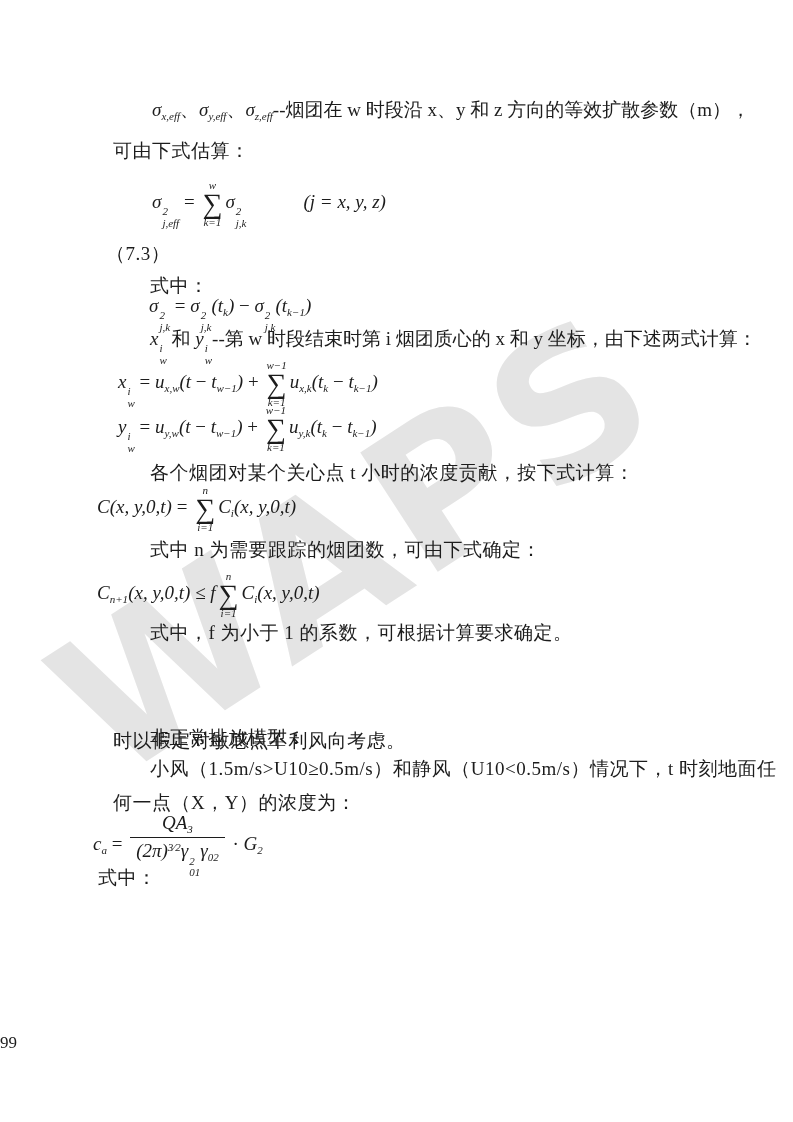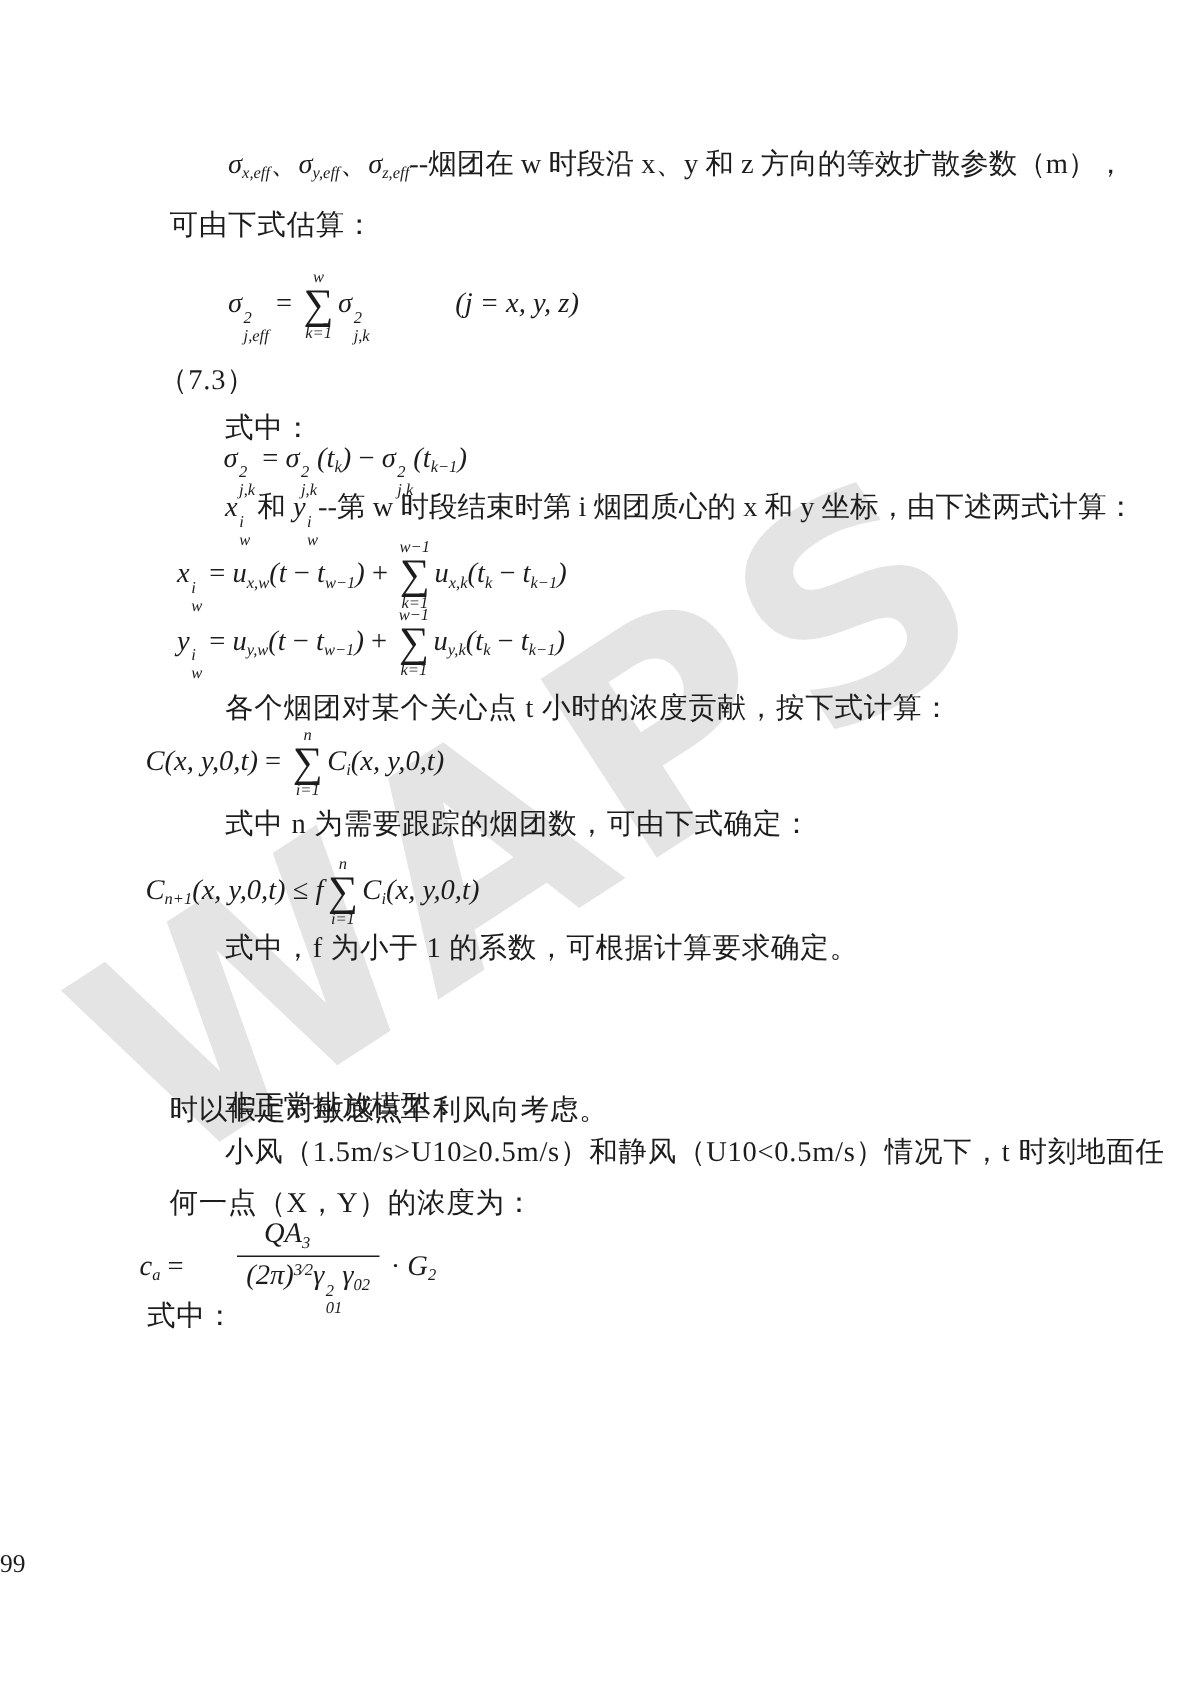--- a/index.html
+++ b/index.html
@@ -30,21 +30,21 @@
     display:inline-flex;flex-direction:column;align-items:center;
     vertical-align:middle;margin:0 3px;line-height:1;
   }
   .sum .up,.sum .lo{font-size:11px;font-style:italic;line-height:1.1;}
   .sum .sg{font-size:28px;line-height:0.9;font-style:normal;}
   .frac{
     display:inline-flex;flex-direction:column;align-items:center;
     vertical-align:middle;margin:0 3px;text-align:center;line-height:1.15;justify-content:space-between;
   }
   .frac .num{padding:0 6px 2px;}
-  .frac .den{border-top:1.5px solid #1c1c1c;padding:2px 6px 0;margin-left:28px;}
+  .frac .den{border-top:1.5px solid #1c1c1c;padding:2px 6px 0;}
   .pageno{
     position:absolute;left:0;top:1033px;width:100%;
     text-align:left;font-size:17px;z-index:1;
   }
 </style>
 </head>
 <body>
 
 <div class="doc">
 

